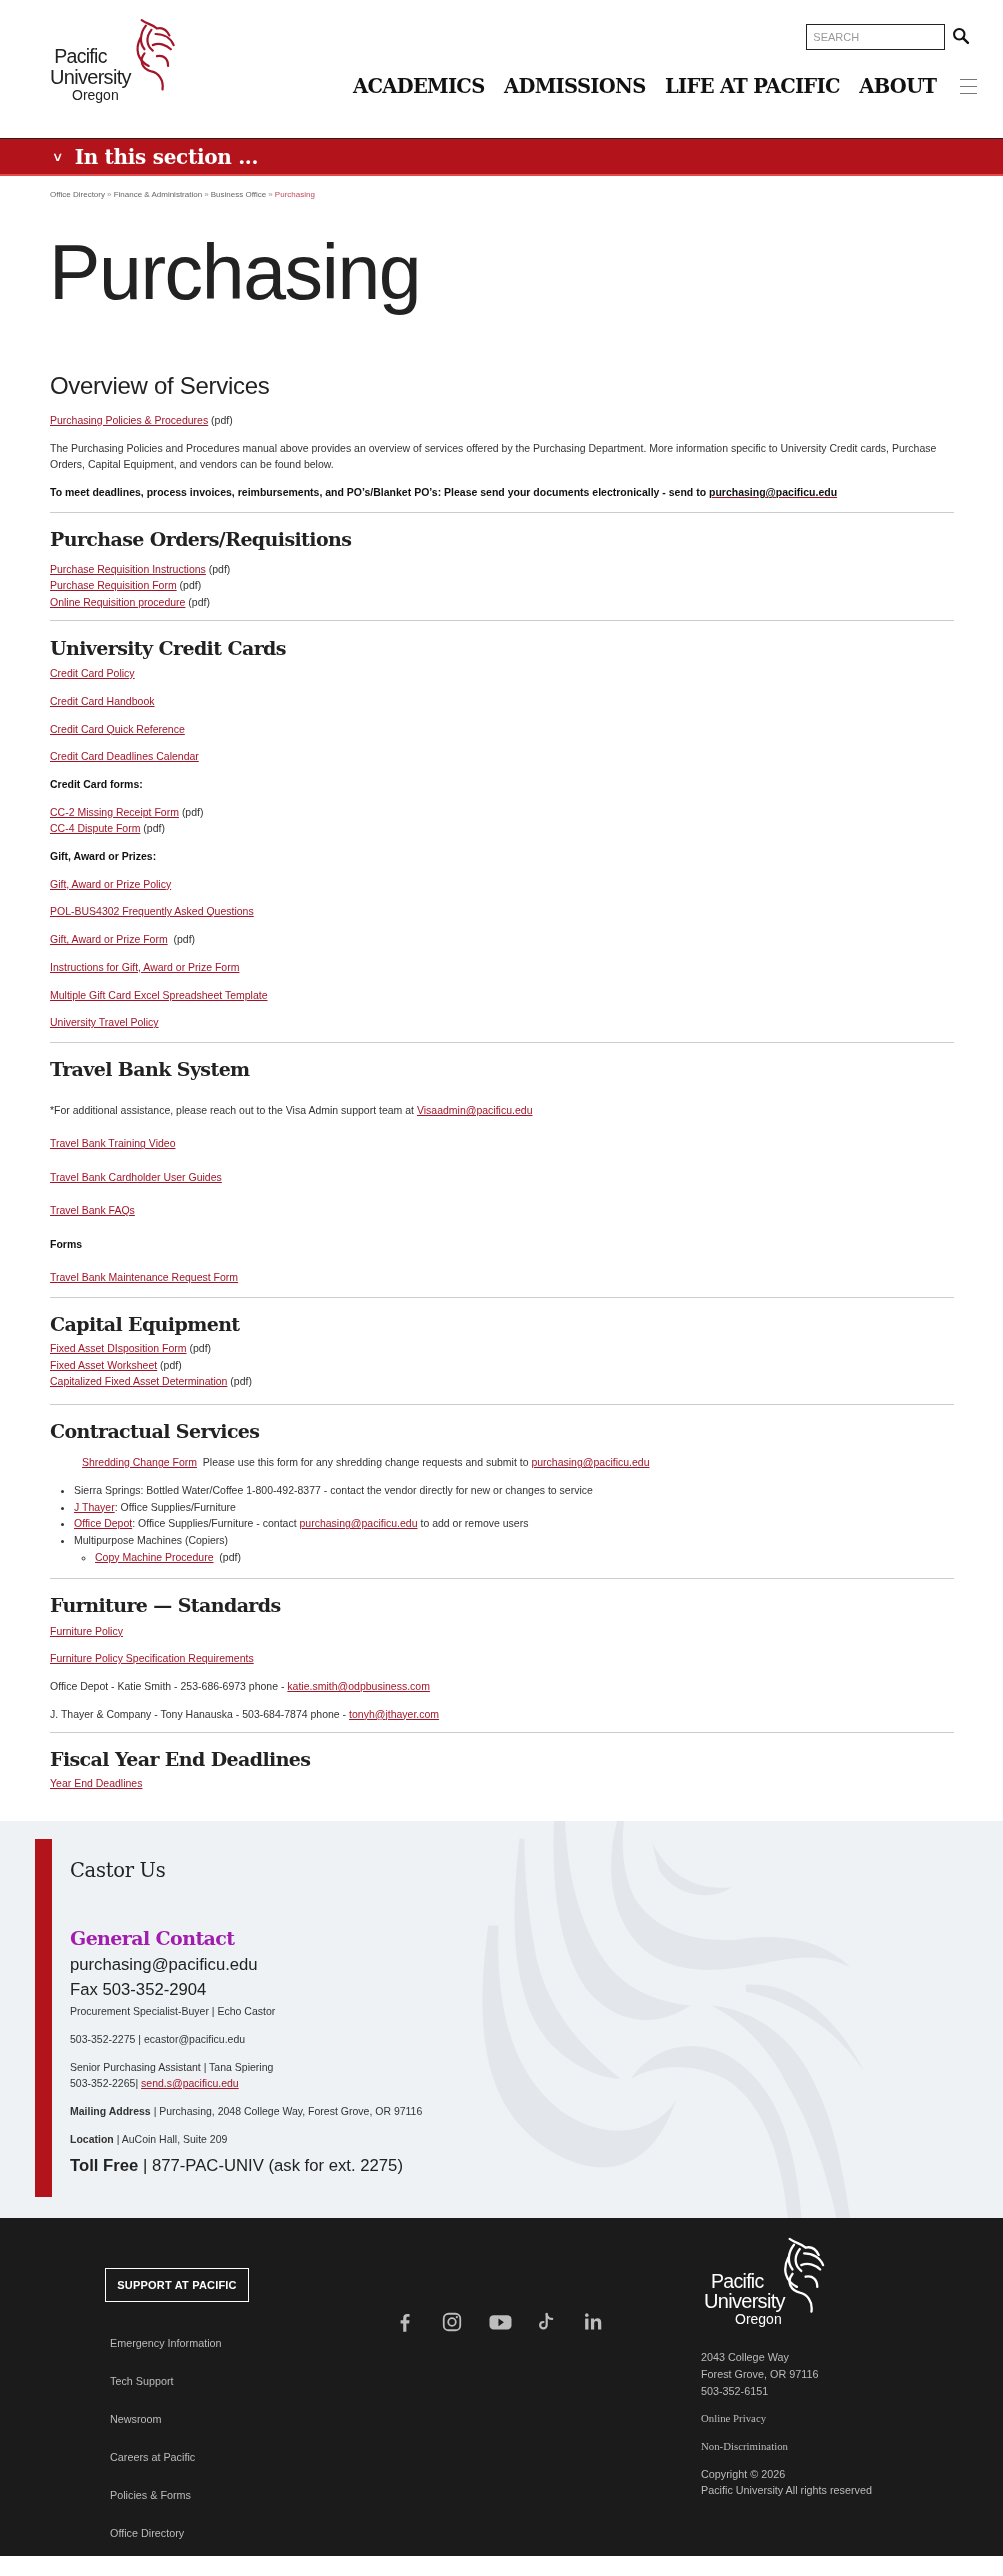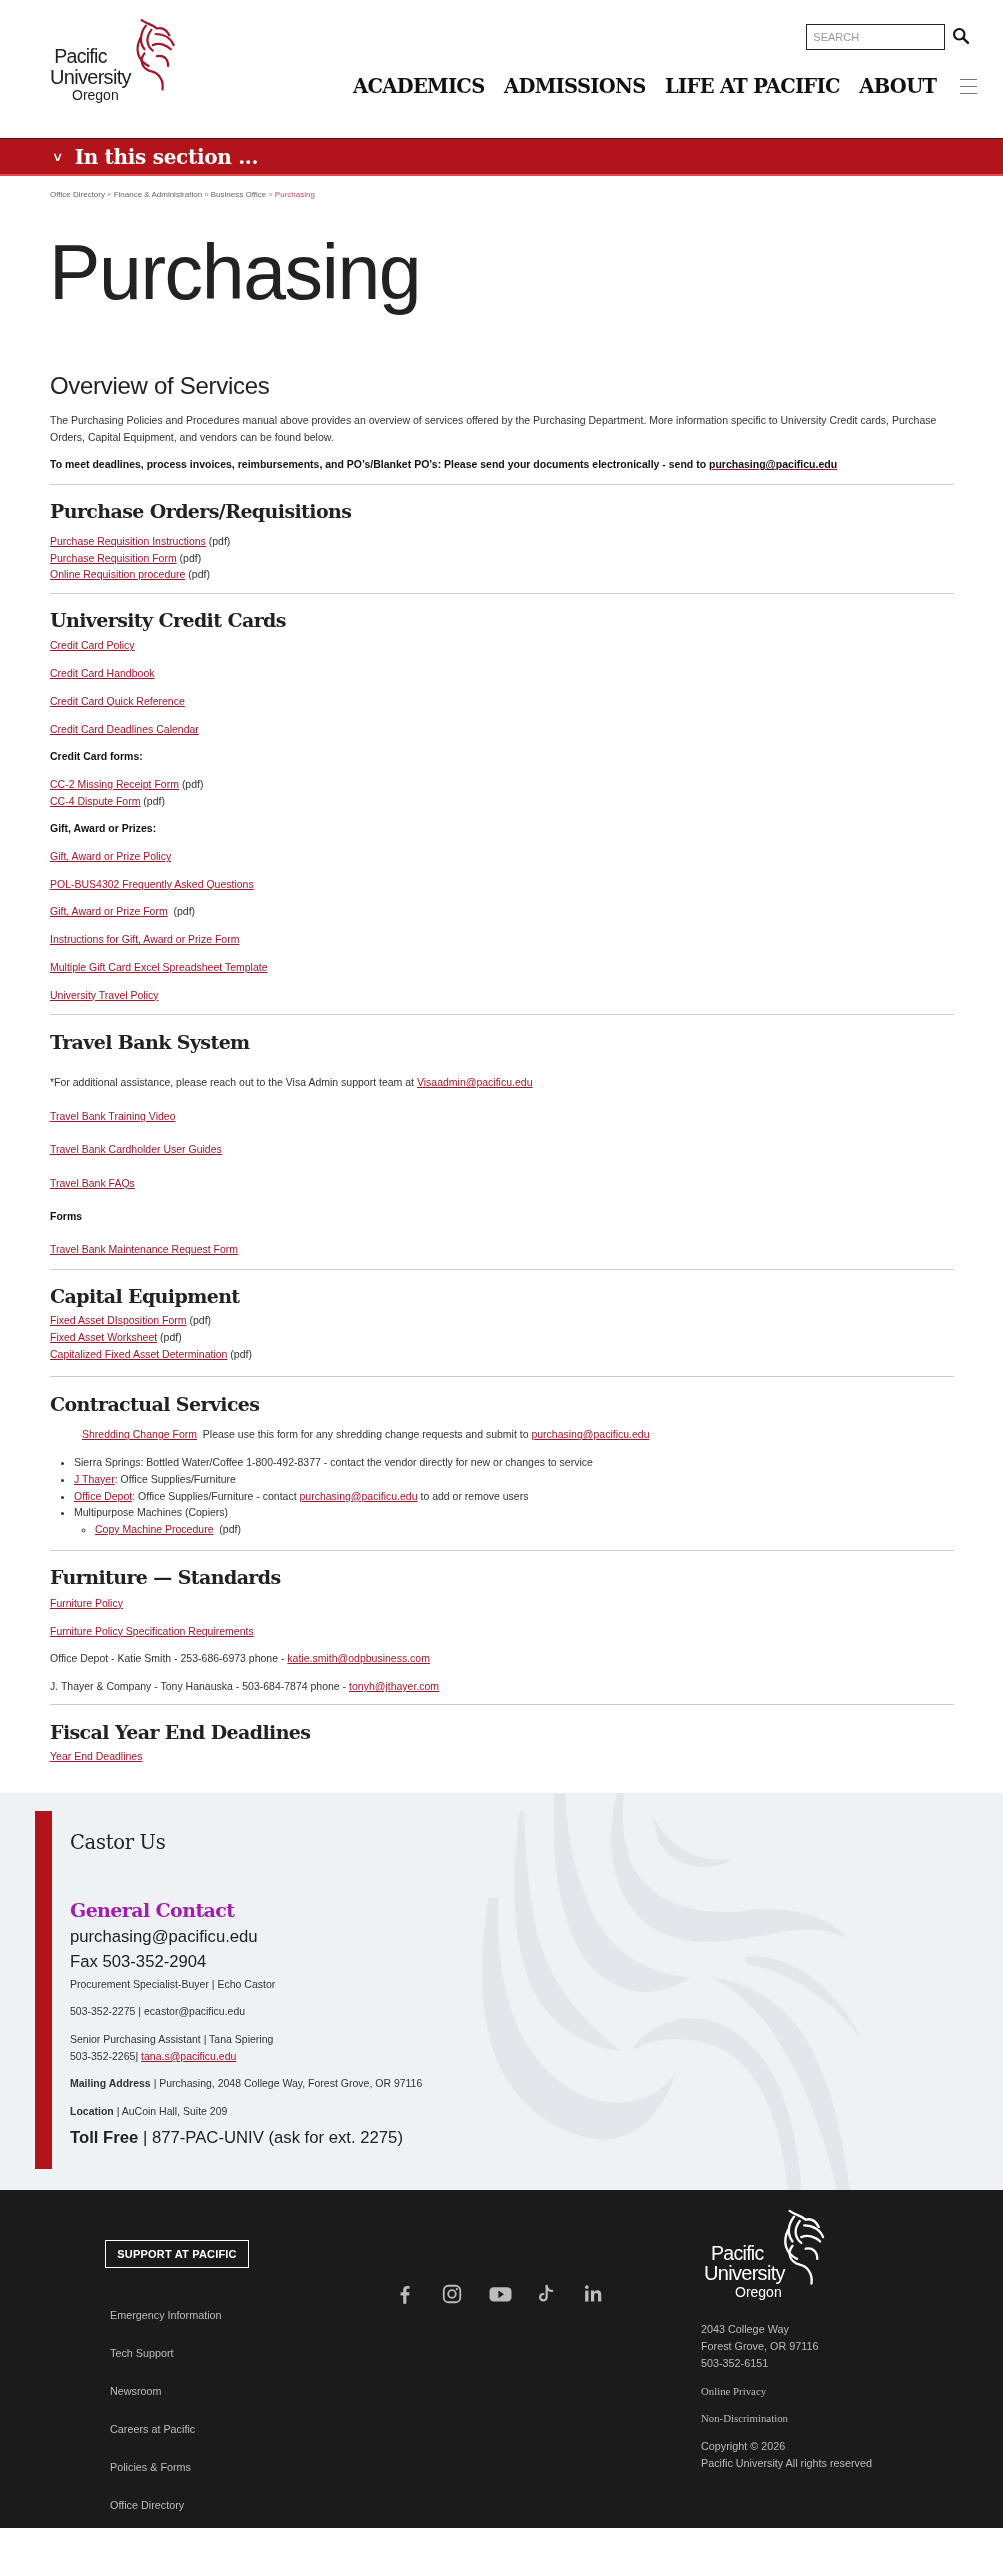--- a/index.html
+++ b/index.html
@@ -57,21 +57,21 @@
   .contact .inner { position: absolute; left: 70px; top: 38px; color: #333; }
   .contact h2 { font-family: "DejaVu Serif", serif; font-weight: normal; font-size: 19.5px; color: #222; letter-spacing: -0.3px; }
   .contact h3 { font-family: "DejaVu Serif", serif; font-weight: bold; font-size: 19px; color: #a21caf; margin-top: 45px; letter-spacing: -0.6px; }
   .contact .big { font-size: 16.7px; line-height: 25px; color: #222; }
   .contact .sm { font-size: 10.5px; line-height: 16.7px; }
   .contact .toll { font-size: 16.7px; color: #222; margin-top: 8.4px; }
   .contact .toll b { font-weight: bold; }
 
   
   .footer { position: relative; height: 338px; background: #1b1b1c; color: #bbb; overflow: hidden; }
-  .footer .support-btn { position: absolute; left: 105px; top: 50px; width: 144px; height: 28px; border: 1.4px solid #fff; color: #fff; font-weight: bold; font-size: 11px; display: flex; align-items: center; justify-content: center; letter-spacing: 0.2px; cursor: pointer; background: transparent; font-family: "Liberation Sans", sans-serif; }
+  .footer .support-btn { position: absolute; left: 105px; top: 50px; width: 144px; height: 34px; border: 1.4px solid #fff; color: #fff; font-weight: bold; font-size: 11px; display: flex; align-items: center; justify-content: center; letter-spacing: 0.2px; cursor: pointer; background: transparent; font-family: "Liberation Sans", sans-serif; }
   .footer .links { position: absolute; left: 110px; top: 106px; }
   .footer .links a { display: block; color: #bbb; text-decoration: none; font-size: 10.8px; line-height: 38px; }
   .footer .social { position: absolute; left: 394px; top: 93px; display: flex; gap: 25px; align-items: center; }
   .footer .social a { display: block; width: 22px; height: 22px; }
   .footer .flogo { position: absolute; left: 704px; top: 17.4px; width: 153px; height: 98px; }
   .footer .flogo .wordmark { position: absolute; left: 0; top: 36px; color: #fff; line-height: 1; }
   .footer .flogo .w1 { font-size: 19.5px; letter-spacing: -0.7px; display: block; padding-left: 7px; }
   .footer .flogo .w2 { font-size: 20px; letter-spacing: -0.7px; display: block; }
   .footer .flogo .w3 { font-size: 14px; display: block; padding-left: 31px; margin-top: 1.4px; }
   .footer .flogo svg { position: absolute; left: 70px; top: 0; }
@@ -135,20 +135,21 @@
 <div class="breadcrumb">
   <a>Office Directory</a><span class="sep">»</span><a>Finance &amp; Administration</a><span class="sep">»</span><a>Business Office</a><span class="sep">»</span><span class="current">Purchasing</span>
 </div>
 
 <h1 class="page-title">Purchasing</h1>
 
 <main class="main">
 
   <section>
     <h2 class="light">Overview of Services</h2>
+    <p><a>Purchasing Policies &amp; Procedures</a> <span>(pdf)</span></p>
     <p>The Purchasing Policies and Procedures manual above provides an overview of services offered by the Purchasing Department. More information specific to University Credit cards, Purchase Orders, Capital Equipment, and vendors can be found below.</p>
     <p><strong>To meet deadlines, process invoices, reimbursements, and PO’s/Blanket PO’s: Please send your documents electronically - send to </strong><a><strong>purchasing@pacificu.edu</strong></a></p>
   </section>
   <hr>
 
   <section>
     <h2>Purchase Orders/Requisitions</h2>
     <div class="tight">
       <p><a>Purchase Requisition Instructions</a> <span>(pdf)</span></p>
       <p><a>Purchase Requisition Form</a> <span>(pdf)</span></p>
@@ -255,21 +256,21 @@
   </svg>
   <div class="redbar"></div>
   <div class="inner">
     <h2>Castor Us</h2>
     <h3>General Contact</h3>
     <div class="big" style="margin-top:2.8px">purchasing@pacificu.edu</div>
     <div class="big">Fax 503-352-2904</div>
     <div class="sm" style="margin-top:1.4px">Procurement Specialist-Buyer | Echo Castor</div>
     <div class="sm" style="margin-top:11px">503-352-2275 | ecastor@pacificu.edu</div>
     <div class="sm" style="margin-top:11px">Senior Purchasing Assistant | Tana Spiering</div>
-    <div class="sm"><span>503-352-2265| </span><a>tana.s@pacificu.edu</a></div>
+    <div class="sm"><span>503-352-2265| </span><a>send.s@pacificu.edu</a></div>
     <div class="sm" style="margin-top:11px"><b>Mailing Address</b><span> | Purchasing, 2048 College Way, Forest Grove, OR 97116</span></div>
     <div class="sm" style="margin-top:11px"><b>Location</b><span> | AuCoin Hall, Suite 209</span></div>
     <div class="toll"><b>Toll Free</b><span> | 877-PAC-UNIV (ask for ext. 2275)</span></div>
   </div>
 </section>
 
 <footer class="footer">
   <button class="support-btn">SUPPORT AT PACIFIC</button>
   <div class="links">
     <a>Emergency Information</a>

